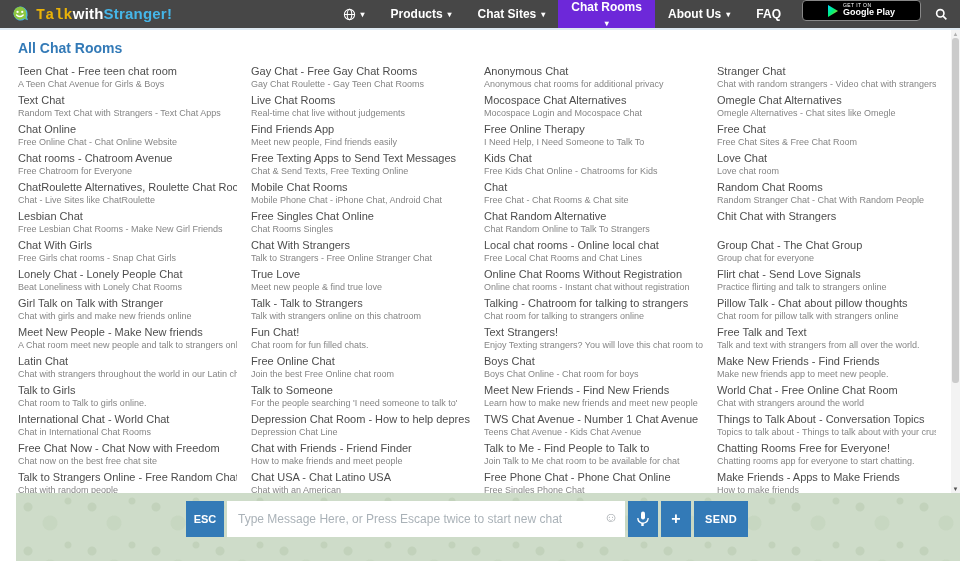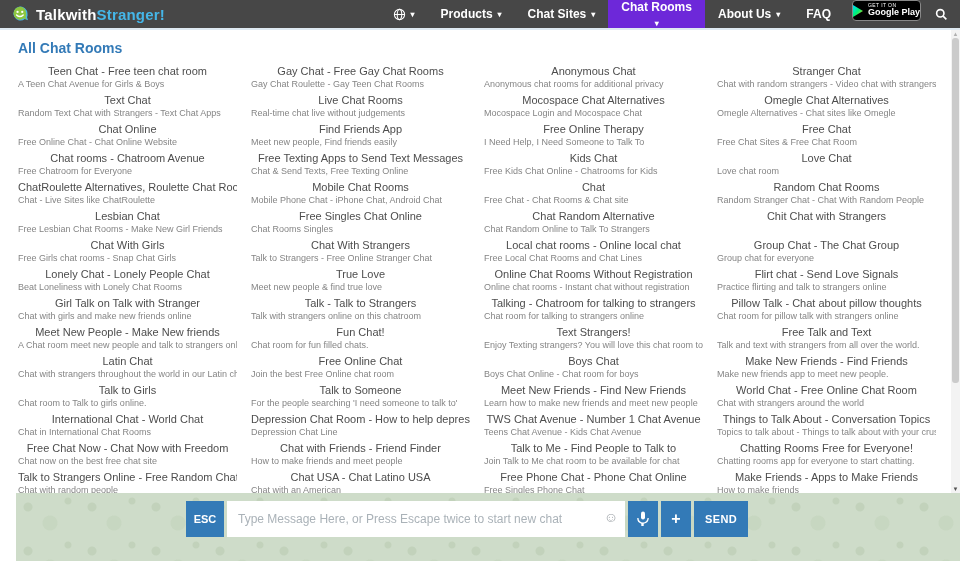--- a/index.html
+++ b/index.html
@@ -5,42 +5,42 @@
   * { margin:0; padding:0; box-sizing:border-box; }
   html,body { width:960px; height:561px; overflow:hidden; background:#fff;
               font-family:"Liberation Sans", sans-serif; }
 
   
   .header { height:28px; background:#474747; display:flex; align-items:center;
             padding-left:10px; color:#fff; position:relative; z-index:5; }
   .header-underline { height:2px; background:#dfeaf2; }
   .logo { display:flex; align-items:center; gap:5px; cursor:pointer; }
   .logo-text { font-size:15px; font-weight:bold; letter-spacing:.2px; }
-  .logo-talk { color:#ffffff; } .logo-with { color:#ffffff; } .logo-stranger { color:#45b6e8; }
+  .logo-talk { color:#eab308;font-family:Liberation Mono, monospace; } .logo-with { color:#ffffff; } .logo-stranger { color:#45b6e8; }
   nav { margin-left:auto; display:flex; align-items:stretch; height:28px; }
   .nav-item { display:flex; align-items:center; gap:5px; padding:0 13px;
               font-size:12px; font-weight:bold; color:#fff; cursor:pointer; white-space:nowrap; }
   .nav-item.active { background:#6d28d9;flex-direction:column; }
   .caret { font-size:8px; line-height:1; position:relative; top:1px; }
   .gp-badge { display:flex; align-items:center; gap:5px; background:#000;
-              border:1px solid #888; border-radius:4px; padding:2px 0; margin:0 8px;
+              border:1px solid #888; border-radius:4px; padding:2px 25px; margin:0 8px;
               height:21px; cursor:pointer; }
   .gp-text { display:flex; flex-direction:column; line-height:1.1; color:#fff; }
   .gp-line1 { font-size:5px; letter-spacing:.4px; }
   .gp-line2 { font-size:9px; font-weight:bold; }
   .search-btn { display:flex; align-items:center; padding:0 12px 0 6px; cursor:pointer; }
 
   
   .main { position:relative; padding:8px 18px 0 18px; height:463px; }
   .page-title { color:#337ab7; font-size:14px; font-weight:bold; margin:2px 0 9px 0; }
   .grid { display:flex; }
   .col { width:233px; padding-right:14px; }
   .entry { height:29px; overflow:hidden; }
   .entry a { display:block; font-size:11px; line-height:13px; color:#4d4d4d;
-             text-decoration:none; cursor:pointer; white-space:nowrap;text-align:center; }
+             text-decoration:none; cursor:pointer; white-space:nowrap; }
   .entry .desc { font-size:9px; line-height:11px; color:#858585; margin-top:1px; white-space:nowrap; }
 
   
   .scrollbar { position:absolute; right:0; top:30px; width:9px; height:463px; background:#f3f3f3; }
   .scroll-up { position:absolute; top:1px; left:0; width:9px; text-align:center;
                font-size:6px; color:#b0b0b0; }
   .scroll-thumb { position:absolute; top:8px; left:1px; width:7px; height:345px;
                   background:#cbcbcb; border-radius:3px; cursor:pointer; }
   .scroll-down { position:absolute; bottom:1px; left:0; width:9px; text-align:center;
                  font-size:6px; color:#555; cursor:pointer; }

